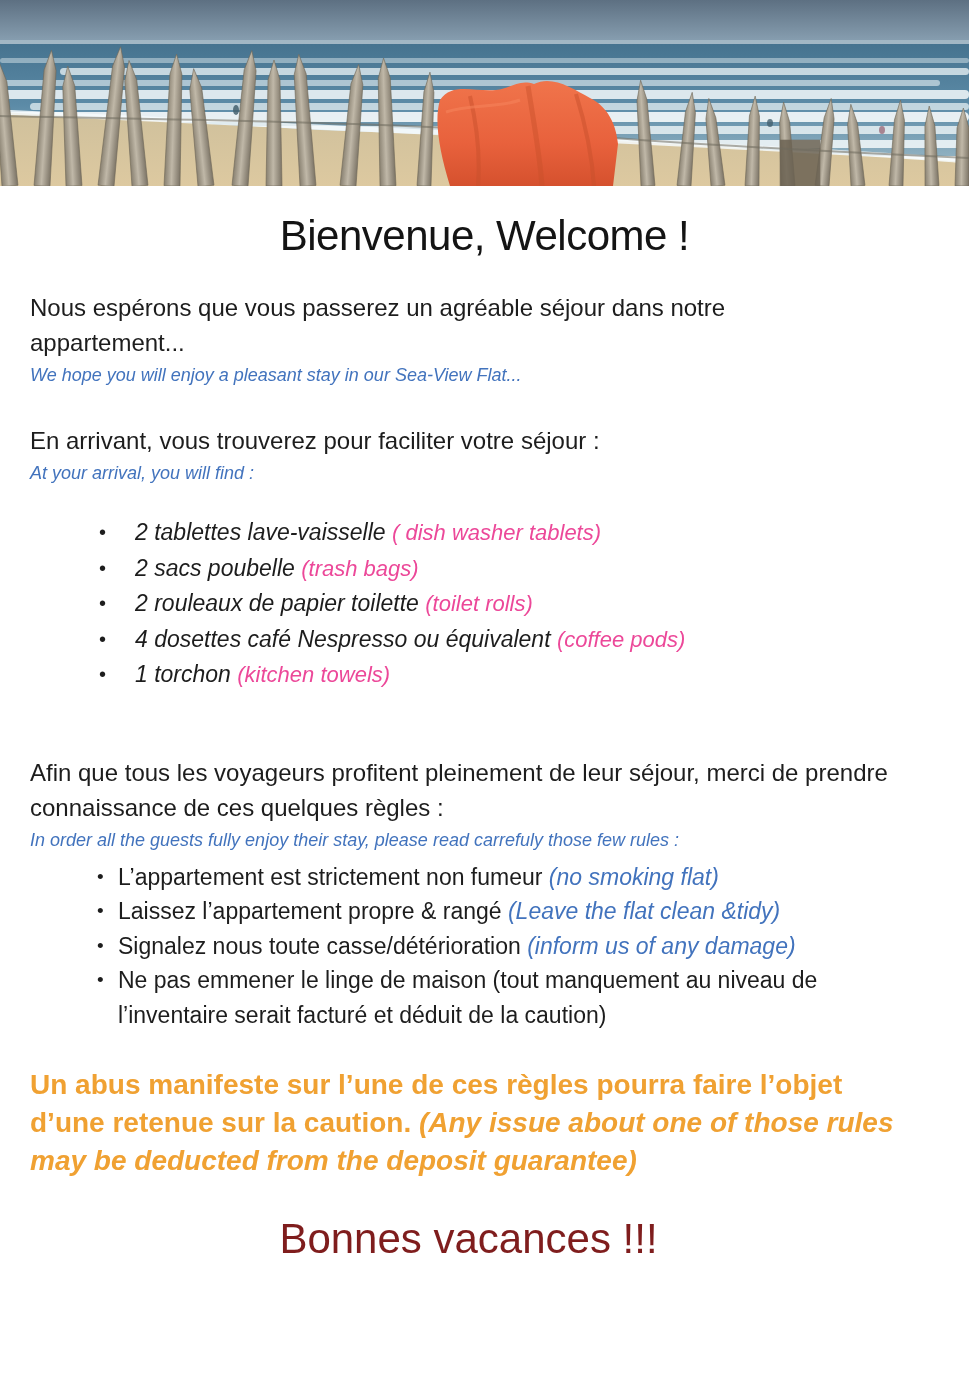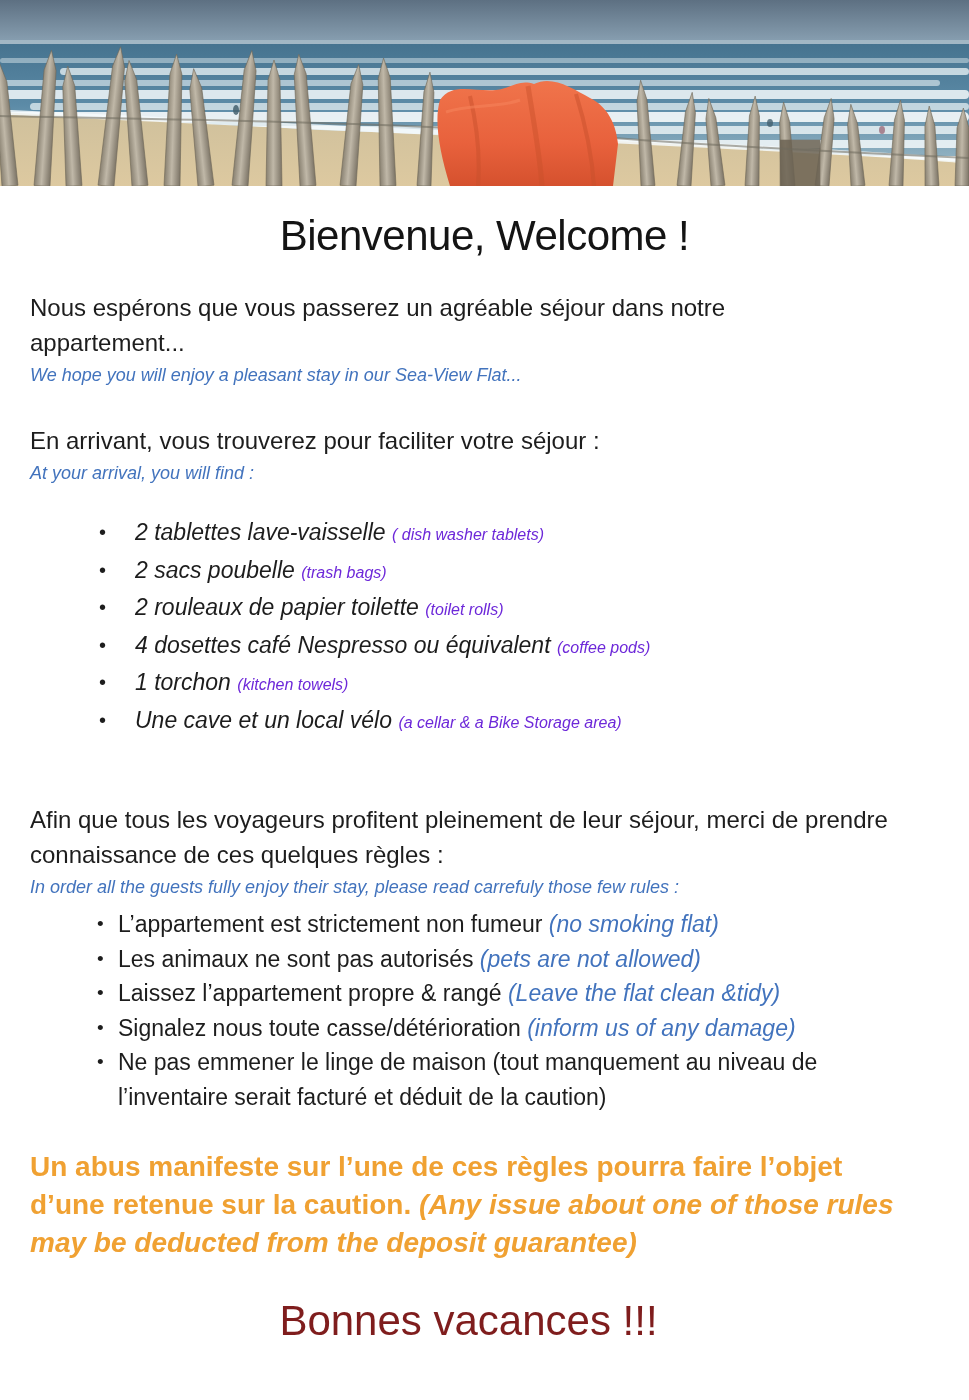--- a/index.html
+++ b/index.html
@@ -66,23 +66,23 @@
     color: #1d1d1d;
   }
   ul.supplies li::before {
     content: "\2022";
     position: absolute;
     left: 2px;
     font-style: normal;
     font-size: 20px;
   }
   .item-en {
-    font-size: 16px;
+    font-size: 22px;
     font-style: italic;
-    color: #6d28d9;
+    color: #ec4899;
   }
 
   
   .rules-head { margin-top: 62px; }
   .rules-head .fr-par { max-width: 880px; }
 
   ul.rules {
     list-style: none;
     margin: 8px 0 0 0;
     padding: 0 0 0 97px;
@@ -254,39 +254,31 @@
         <span class="item-en">(toilet rolls)</span>
       </li>
       <li>
         <span>4 dosettes café Nespresso ou équivalent</span>
         <span class="item-en">(coffee pods)</span>
       </li>
       <li>
         <span>1 torchon</span>
         <span class="item-en">(kitchen towels)</span>
       </li>
-      <li>
-        <span>Une cave et un local vélo</span>
-        <span class="item-en">(a cellar &amp; a Bike Storage area)</span>
-      </li>
     </ul>
   </section>
 
   <section class="rules-head">
     <p class="fr-par">Afin que tous les voyageurs profitent pleinement de leur séjour, merci de prendre connaissance de ces quelques règles :</p>
     <p class="en-sub">In order all the guests fully enjoy their stay, please read carrefuly those few rules :</p>
 
     <ul class="rules">
       <li>
         <span>L’appartement est strictement non fumeur</span>
         <span class="rule-en">(no smoking flat)</span>
-      </li>
-      <li>
-        <span>Les animaux ne sont pas autorisés</span>
-        <span class="rule-en">(pets are not allowed)</span>
       </li>
       <li>
         <span>Laissez l’appartement propre &amp; rangé</span>
         <span class="rule-en">(Leave the flat clean &amp;tidy)</span>
       </li>
       <li>
         <span>Signalez nous toute casse/détérioration</span>
         <span class="rule-en">(inform us of any damage)</span>
       </li>
       <li>

